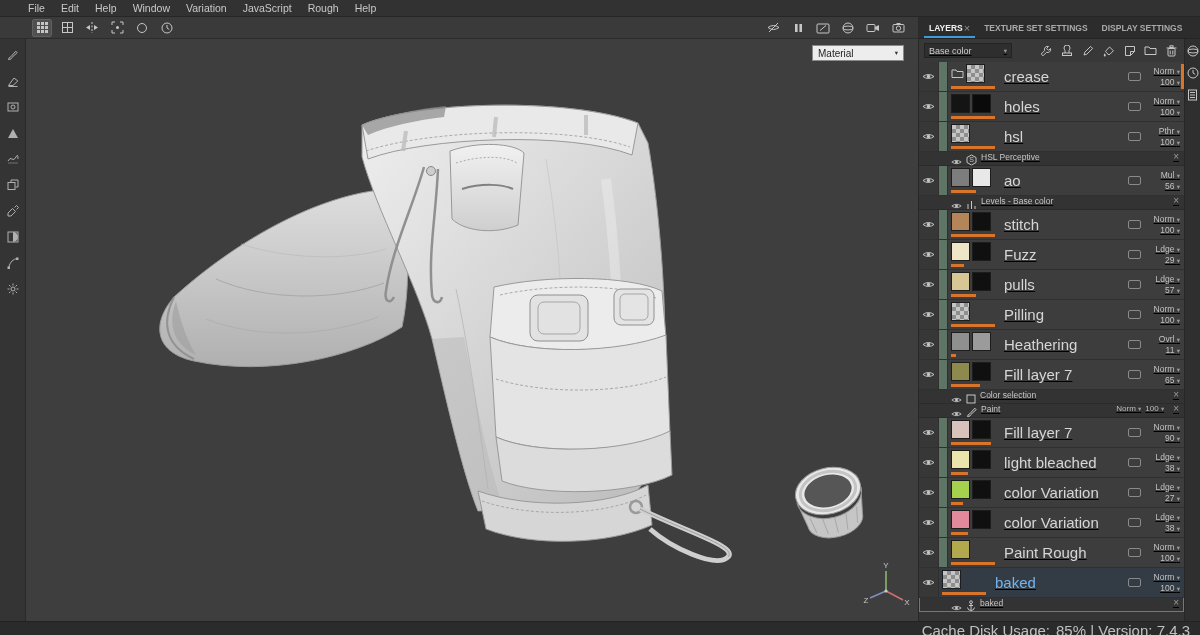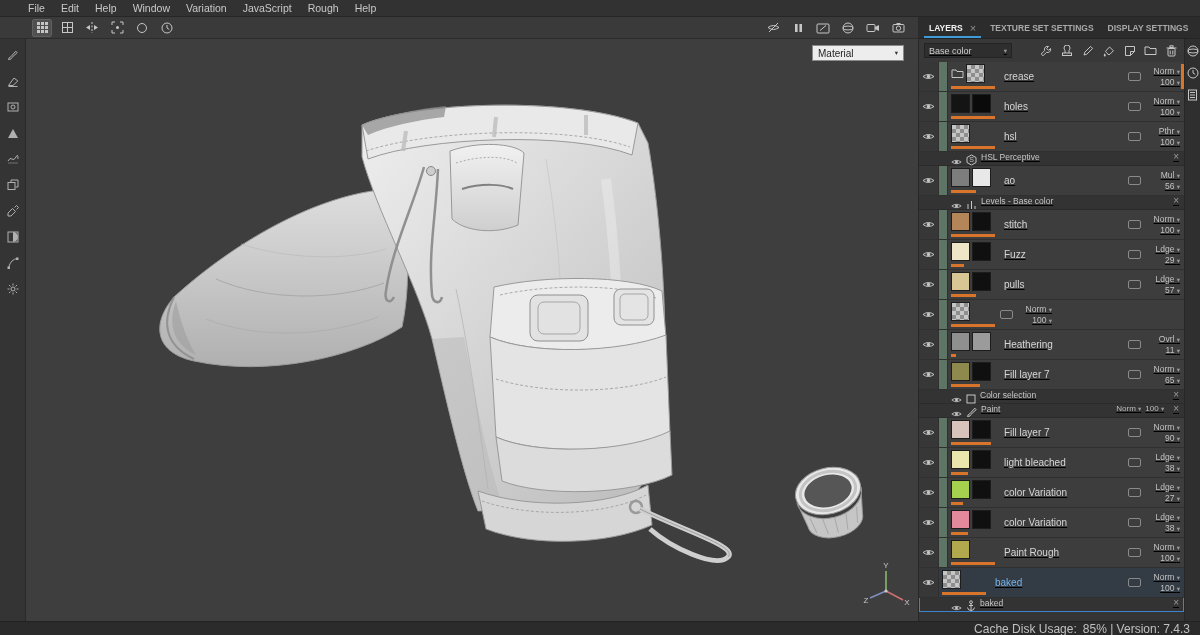--- a/index.html
+++ b/index.html
@@ -18,21 +18,21 @@
   .lt-btn{width:18px;height:16px;display:flex;align-items:center;justify-content:center;opacity:.85;}
 
   .viewport{position:absolute;left:26px;top:39px;width:892px;height:582px;background:#3e3e3e;overflow:hidden;}
   .scene{position:absolute;left:0;top:0;}
   .material-dd{position:absolute;top:6px;right:14px;width:92px;height:16px;background:#ededed;border:1px solid #8a8a8a;display:flex;align-items:center;justify-content:space-between;padding:0 5px;font-size:10px;color:#1d1d1d;}
   .car{font-style:normal;font-size:6.5px;color:#9a9a9a;}
   .material-dd .car{color:#333;}
   .gizmo{position:absolute;right:8px;bottom:10px;}
 
   .tabsbar{position:absolute;left:918px;top:17px;width:282px;height:22px;background:#2c2c2c;border-bottom:1px solid #242424;display:flex;align-items:stretch;padding-left:4px;}
-  .tab{display:flex;align-items:center;gap:7px;padding:0 7px;font-size:8.5px;font-weight:bold;color:#a9a9a9;position:relative;white-space:nowrap;}
+  .tab{display:flex;align-items:center;gap:1px;padding:0 7px;font-size:8.5px;font-weight:bold;color:#a9a9a9;position:relative;white-space:nowrap;}
   .tab.active{color:#f0f0f0;}
   .tab.active::after{content:"";position:absolute;left:2px;right:2px;bottom:0;height:2px;background:#3f9bd8;}
   .tab .close{color:#8f8f8f;font-size:11px;font-weight:normal;}
 
   .right-panel{position:absolute;left:918px;top:39px;width:266px;height:582px;background:#383838;border-left:1px solid #272727;display:flex;flex-direction:column;text-decoration:underline;}
   .channel-row{height:23px;min-height:23px;display:flex;align-items:center;justify-content:space-between;padding:0 5px;}
   .channel-dd{width:88px;height:15px;background:#2e2e2e;border:1px solid #232323;display:flex;align-items:center;justify-content:space-between;padding:0 4px;font-size:9px;color:#cfcfcf;}
   .hdr-icons{display:flex;gap:6px;align-items:center;}
   .hdr-btn{width:15px;height:15px;display:flex;align-items:center;justify-content:center;}
 
@@ -41,40 +41,40 @@
   .layer-block.selected{outline:1px solid #3d84cc;outline-offset:-1px;}
   .layer-block.selected .layer-row{background:#333b44;}
   .layer-row{position:relative;display:flex;align-items:stretch;height:30px;background:#3d3d3d;border-bottom:1px solid #303030;}
   .eye-cell{width:20px;background:#373737;display:flex;align-items:center;justify-content:center;border-right:1px solid #2f2f2f;}
   .strip{width:9px;background:#5e7566;border-right:1px solid #2f2f2f;}
   .thumbs{position:relative;display:flex;align-items:flex-start;gap:2px;padding:2px 3px 0 3px;min-width:52px;}
   .thumb{width:19px;height:19px;border:1px solid #1d1d1d;display:inline-block;}
   .checker{background-image:linear-gradient(45deg,#8e8e8e 25%,transparent 25%,transparent 75%,#8e8e8e 75%),linear-gradient(45deg,#8e8e8e 25%,#c6c6c6 25%,#c6c6c6 75%,#8e8e8e 75%);background-size:8px 8px;background-position:0 0,4px 4px;background-color:#c6c6c6;}
   .opacity-bar{position:absolute;left:3px;bottom:2px;height:3px;background:#d9742b;}
   .folder-ov{margin-top:4px;display:flex;}
-  .layer-name{flex:1;display:flex;align-items:center;font-size:10px;color:#d6d6d6;padding-left:4px;white-space:nowrap;overflow:hidden;}
+  .layer-name{flex:1;display:flex;align-items:center;font-size:15px;color:#d6d6d6;padding-left:4px;white-space:nowrap;overflow:hidden;}
   .selected .layer-name{color:#74b3ec;}
   .row-right{display:flex;align-items:center;gap:3px;padding-right:4px;}
   .frame-ico{width:13px;height:9px;border:1px solid #8a8a8a;border-radius:2px;}
   .bo-col{display:flex;flex-direction:column;align-items:flex-end;gap:2px;width:36px;}
   .bo-col span{font-size:8.5px;color:#c2c2c2;line-height:1;white-space:nowrap;}
   .rmark{position:absolute;right:0;top:2px;bottom:2px;width:3px;background:#d9742b;}
 
   .fx-row{display:flex;align-items:flex-start;height:14px;background:#333333;border-bottom:1px solid #2b2b2b;padding-left:32px;gap:4px;}
   .fx-row svg{flex:none;}
   .fx-eye svg{width:11px;height:8px;}
   .fx-name{font-size:8.5px;color:#c6c6c6;white-space:nowrap;}
   .fx-sp{flex:1;}
   .fx-x{color:#9a9a9a;font-size:10px;padding:0 5px;line-height:1;}
   .fx-blend{font-size:8px;color:#bdbdbd;white-space:nowrap;}
 
   .right-strip{position:absolute;left:1184px;top:39px;width:16px;height:582px;background:#2f2f2f;border-left:1px solid #262626;display:flex;flex-direction:column;align-items:center;padding-top:5px;gap:9px;}
   .rs-btn{width:13px;height:13px;display:flex;align-items:center;justify-content:center;}
 
-  .statusbar{position:absolute;left:0;top:621px;width:1200px;height:14px;background:#2b2b2b;border-top:1px solid #222;display:flex;justify-content:flex-end;gap:6px;padding-right:10px;font-size:12px;color:#c0c0c0;}
+  .statusbar{position:absolute;left:0;top:621px;width:1200px;height:14px;background:#2b2b2b;border-top:1px solid #222;display:flex;justify-content:flex-end;gap:6px;padding-right:10px;font-size:15px;color:#c0c0c0;}
 </style>
 </head>
 <body>
 
 <div class="app">
 
   <div class="menubar">
       <span class="menu-item">File</span>
       <span class="menu-item">Edit</span>
       <span class="menu-item">Help</span>
@@ -609,20 +609,21 @@
               <svg width="13" height="9" viewBox="0 0 13 9">
                 <path d="M1 4.5Q6.5 .5 12 4.5Q6.5 8.5 1 4.5Z" fill="none" stroke="#c6c6c6"></path>
                 <circle cx="6.5" cy="4.5" r="1.7" fill="#c6c6c6"></circle>
               </svg>
             </div>
             <div class="strip"></div>
             <div class="thumbs">
               <span class="thumb checker"></span>
               <span class="opacity-bar" style="width:44px"></span>
             </div>
+            <div class="layer-name">Pilling</div>
             <div class="row-right">
               <span class="frame-ico"></span>
               <span class="bo-col">
                 <span>Norm <i class="car">▾</i></span>
                 <span>100 <i class="car">▾</i></span>
               </span>
             </div>
           </div>
         </div>
         <div class="layer-block">

